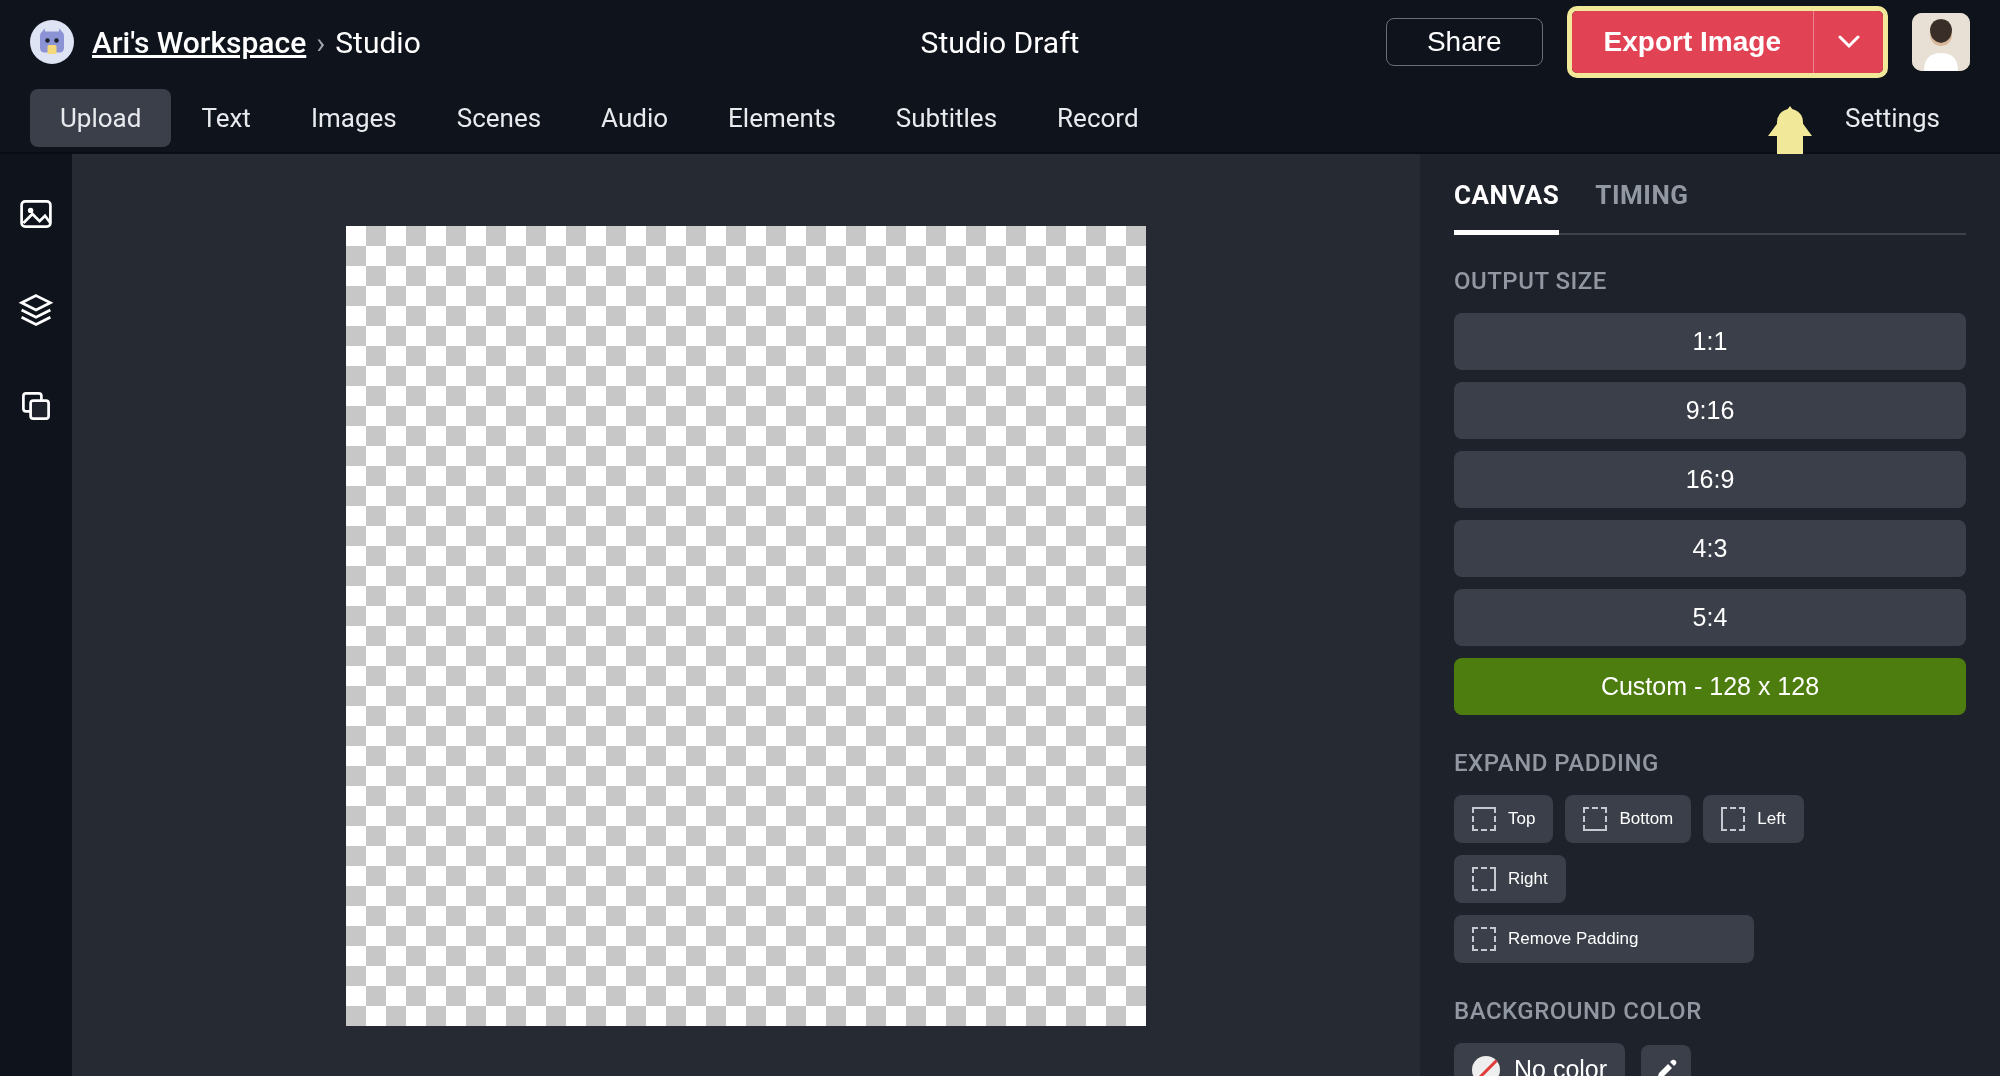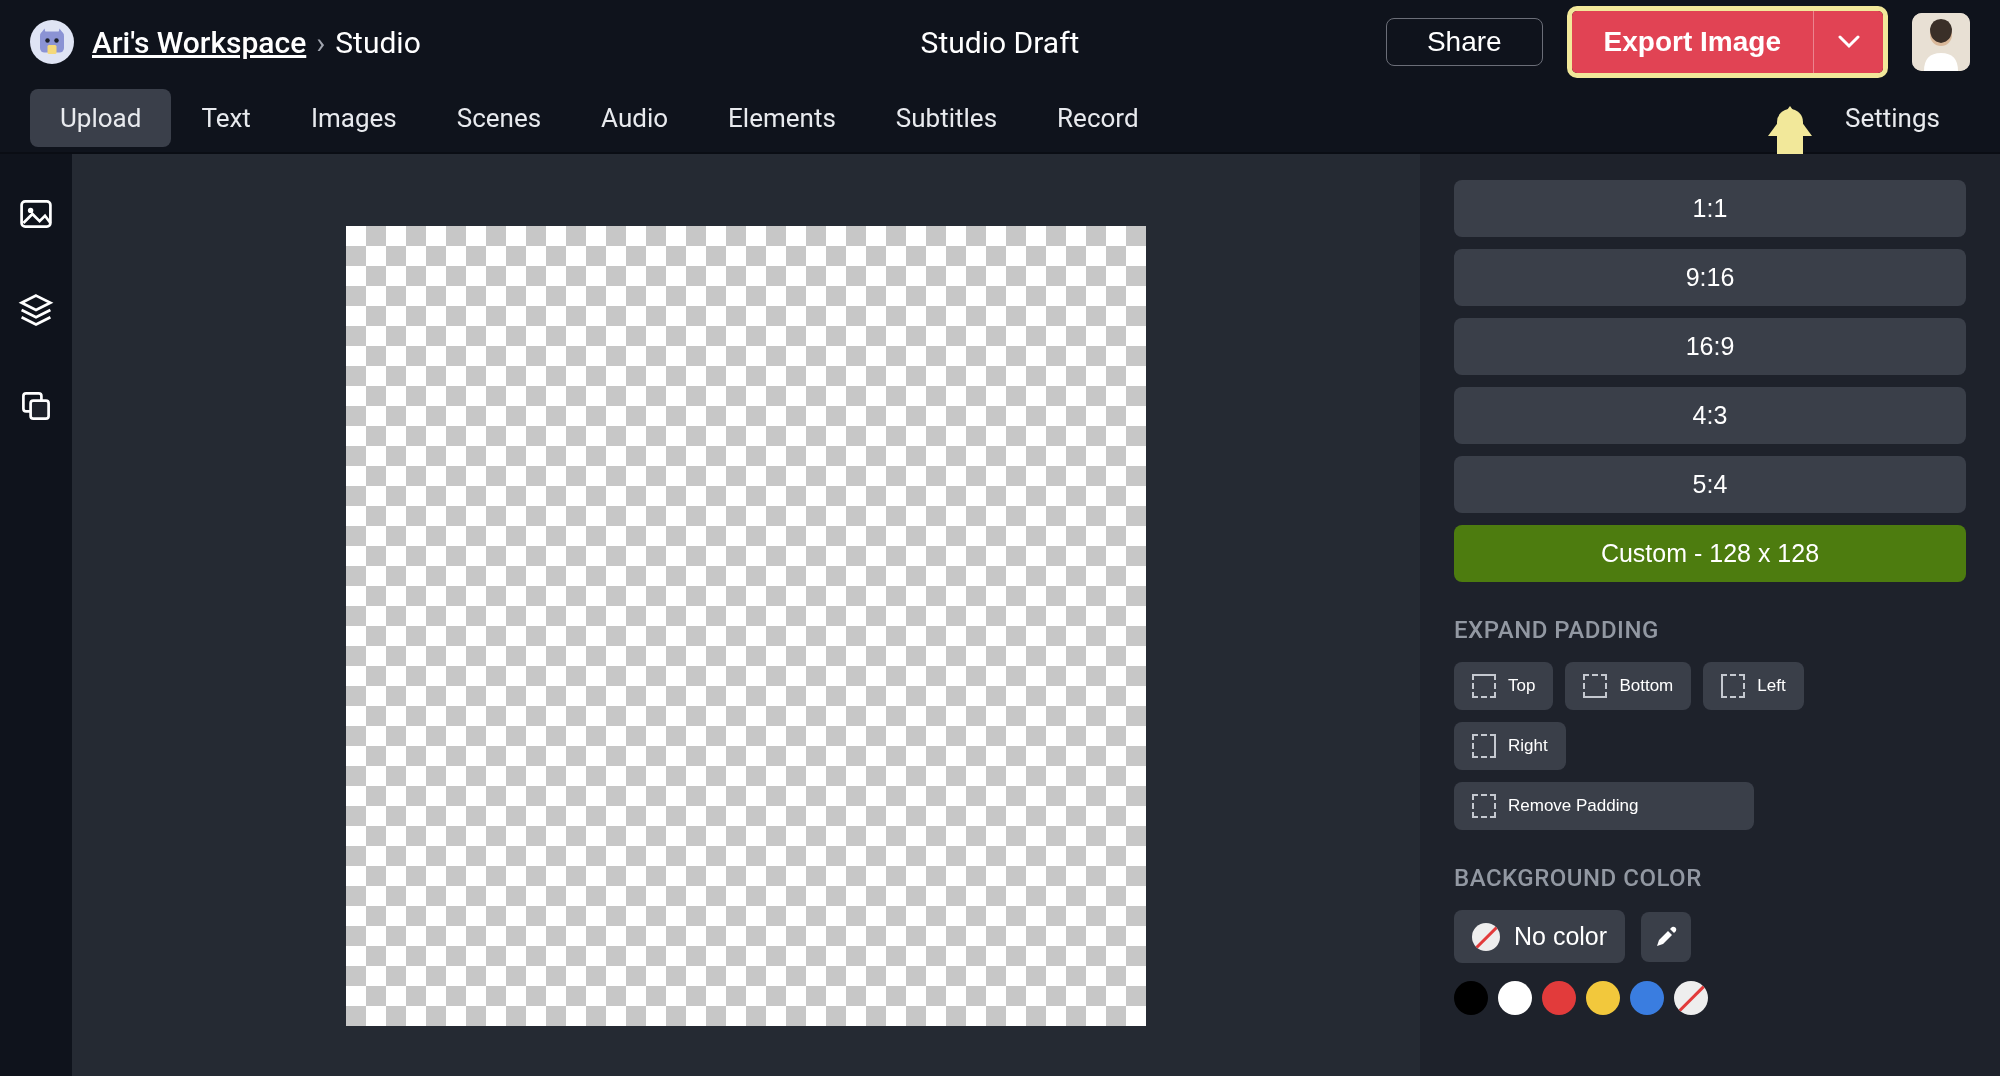--- a/index.html
+++ b/index.html
@@ -413,21 +413,26 @@
           <rect x="14" y="14" width="20" height="20" rx="3" stroke="#fff" stroke-width="3" fill="#1e222b"></rect>
         </svg>
     </div>
   </div>
 
   <div class="canvas-area">
     <div class="canvas"></div>
   </div>
 
   <div class="right-panel">
-
+    <div class="panel-tabs">
+      <div class="panel-tab active">CANVAS</div>
+      <div class="panel-tab">TIMING</div>
+    </div>
+
+    <div class="section-label">OUTPUT SIZE</div>
     <div class="chip-row">
       <button class="chip">1:1</button>
       <button class="chip">9:16</button>
       <button class="chip">16:9</button>
       <button class="chip">4:3</button>
       <button class="chip">5:4</button>
       <button class="chip selected">Custom - 128 x 128</button>
     </div>
 
     <div class="section-label">EXPAND PADDING</div>

